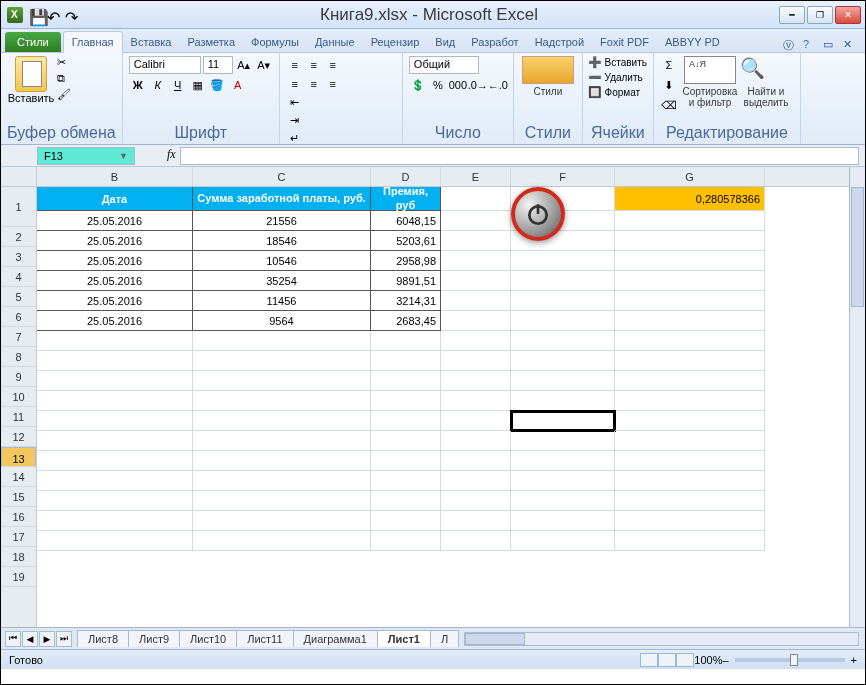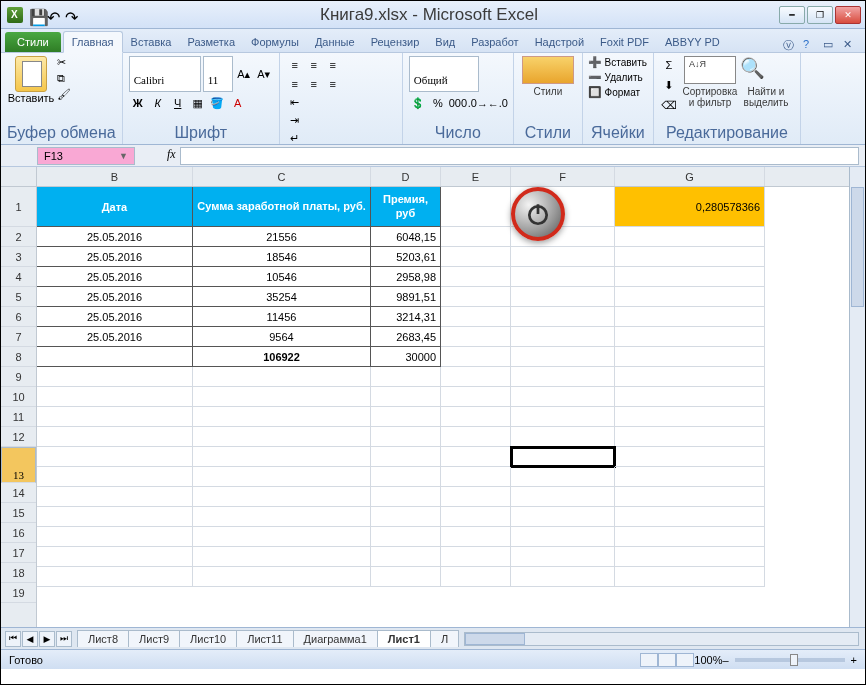--- a/index.html
+++ b/index.html
@@ -25,48 +25,48 @@
 .ribbon{height:92px;background:linear-gradient(#f4f8fd,#e0ebf7);border-bottom:1px solid #9fb6d4;display:flex;font-size:11px;}
 .group{border-right:1px solid #c3d3e8;padding:3px 6px 2px;display:flex;flex-direction:column;justify-content:space-between;}
 .group-label{text-align:center;color:#4a6a9a;font-size:16px;padding-top:2px;}
 .paste-btn{display:flex;flex-direction:column;align-items:center;width:48px;}
 .paste-icon{width:32px;height:36px;background:linear-gradient(#fde9a8,#f5c64a);border:1px solid #c9a143;border-radius:3px;position:relative;}
 .paste-icon::before{content:"";position:absolute;top:4px;left:6px;width:18px;height:24px;background:#fff;border:1px solid #888;}
 .mini-btns{display:flex;flex-direction:column;gap:2px;margin-left:2px;}
 .mini-btns span{width:16px;height:14px;}
 .clip-row{display:flex;}
 .font-group .row{display:flex;gap:2px;align-items:center;margin-bottom:2px;}
-.sel{border:1px solid #abc;background:#fff;padding:17px 4px;font-size:11px;height:18px;font-family:Liberation Serif, serif;}
+.sel{border:1px solid #abc;background:#fff;padding:1px 4px;font-size:11px;height:18px;}
 .fbtn{width:18px;height:18px;border:1px solid transparent;display:flex;align-items:center;justify-content:center;font-size:11px;}
 .align-grid{display:grid;grid-template-columns:repeat(3,18px);gap:1px;}
 .num-group .row, .cell-group .row, .edit-group .row{display:flex;gap:2px;align-items:center;margin-bottom:2px;}
 .big-btn{display:flex;flex-direction:column;align-items:center;width:56px;font-size:10px;color:#3a3a3a;}
 .big-icon{width:52px;height:28px;margin-bottom:2px;}
 
 .formula-bar{height:22px;background:#e9eef5;border-bottom:1px solid #b7c8df;display:flex;align-items:center;font-size:11px;}
-.namebox{width:98px;margin-left:36px;border:1px solid #abc;background:#f9a8d4;height:18px;padding:1px 6px;display:flex;align-items:center;justify-content:space-between;text-align:right;}
+.namebox{width:98px;margin-left:36px;border:1px solid #abc;background:#5eead4;height:18px;padding:1px 6px;display:flex;align-items:center;justify-content:space-between;text-align:right;}
 .namebox .dd{color:#666;font-size:9px;}
 .fx-area{display:flex;align-items:flex-start;margin-left:6px;}
 .fx-btn{width:20px;height:18px;border:1px solid #abc;background:#f3f6fb;display:flex;align-items:center;justify-content:center;margin-right:2px;}
 .fx-label{font-style:italic;font-family:"Times New Roman",serif;font-size:12px;margin:0 4px;}
 .formula-input{flex:1;margin-right:6px;border:1px solid #abc;background:#fff;height:18px;}
 
 .sheet-area{position:relative;height:460px;display:flex;}
 .row-hdrs{width:36px;background:#e7ecf1;border-right:1px solid #c1c9d2;}
 .row-hdrs .corner{height:20px;border-bottom:1px solid #c1c9d2;background:#e7ecf1;}
 .row-hdrs .rh{height:20px;border-bottom:1px solid #d4dae2;text-align:center;font-size:11px;color:#333;line-height:20px;}
 .row-hdrs .rh.h1{height:40px;line-height:40px;}
 .row-hdrs .rh.sel{background:#f3c65e;color:#000;}
 .grid{flex:1;overflow:hidden;position:relative;}
 .col-hdrs{display:flex;height:20px;background:#e7ecf1;border-bottom:1px solid #c1c9d2;}
 .ch{border-right:1px solid #d4dae2;text-align:center;font-size:11px;color:#333;line-height:20px;}
 .ch.B{width:156px;} .ch.C{width:178px;} .ch.D{width:70px;} .ch.E{width:70px;} .ch.F{width:104px;} .ch.G{width:150px;}
 .rows{position:relative;}
 .r{display:flex;height:20px;}
-.r.h1{height:40px;}
+.r.h1{height:24px;}
 .c{border-right:1px solid #d4dae2;border-bottom:1px solid #d4dae2;font-size:11px;padding:0 4px;display:flex;align-items:center;}
 .c.B{width:156px;justify-content:center;} .c.C{width:178px;justify-content:center;} .c.D{width:70px;justify-content:flex-end;} .c.E{width:70px;} .c.F{width:104px;} .c.G{width:150px;justify-content:flex-end;}
 .hdr-cell{background:#00b0f0;color:#fff;font-weight:bold;text-align:center;justify-content:center;border-right:1px solid #555;border-bottom:1px solid #555;}
 .data-cell{border-right:1px solid #555;border-bottom:1px solid #555;}
 .total-cell{font-weight:bold;}
 .g-hl{background:#ffc000;}
 .sel-cell{outline:3px solid #000;outline-offset:-2px;}
 
 .power-btn{position:absolute;top:20px;left:474px;width:54px;height:54px;border-radius:50%;background:radial-gradient(circle at 30% 30%,#f3f3f3,#999 60%,#555);border:4px solid #d12a1b;display:flex;align-items:center;justify-content:center;box-shadow:0 2px 6px rgba(0,0,0,.4);}
 .power-btn svg{width:26px;height:26px;}
@@ -344,28 +344,20 @@
         </div>
       <div class="r">
           <div class="c B data-cell">25.05.2016</div>
           <div class="c C data-cell">9564</div>
           <div class="c D data-cell">2683,45</div>
           <div class="c E"></div>
           <div class="c F"></div>
           <div class="c G"></div>
         </div>
       <div class="r">
-          <div class="c B data-cell"></div>
-          <div class="c C data-cell total-cell">106922</div>
-          <div class="c D data-cell">30000</div>
-          <div class="c E"></div>
-          <div class="c F"></div>
-          <div class="c G"></div>
-        </div>
-      <div class="r">
           <div class="c B"></div>
           <div class="c C"></div>
           <div class="c D"></div>
           <div class="c E"></div>
           <div class="c F"></div>
           <div class="c G"></div>
         </div>
       <div class="r">
           <div class="c B"></div>
           <div class="c C"></div>

